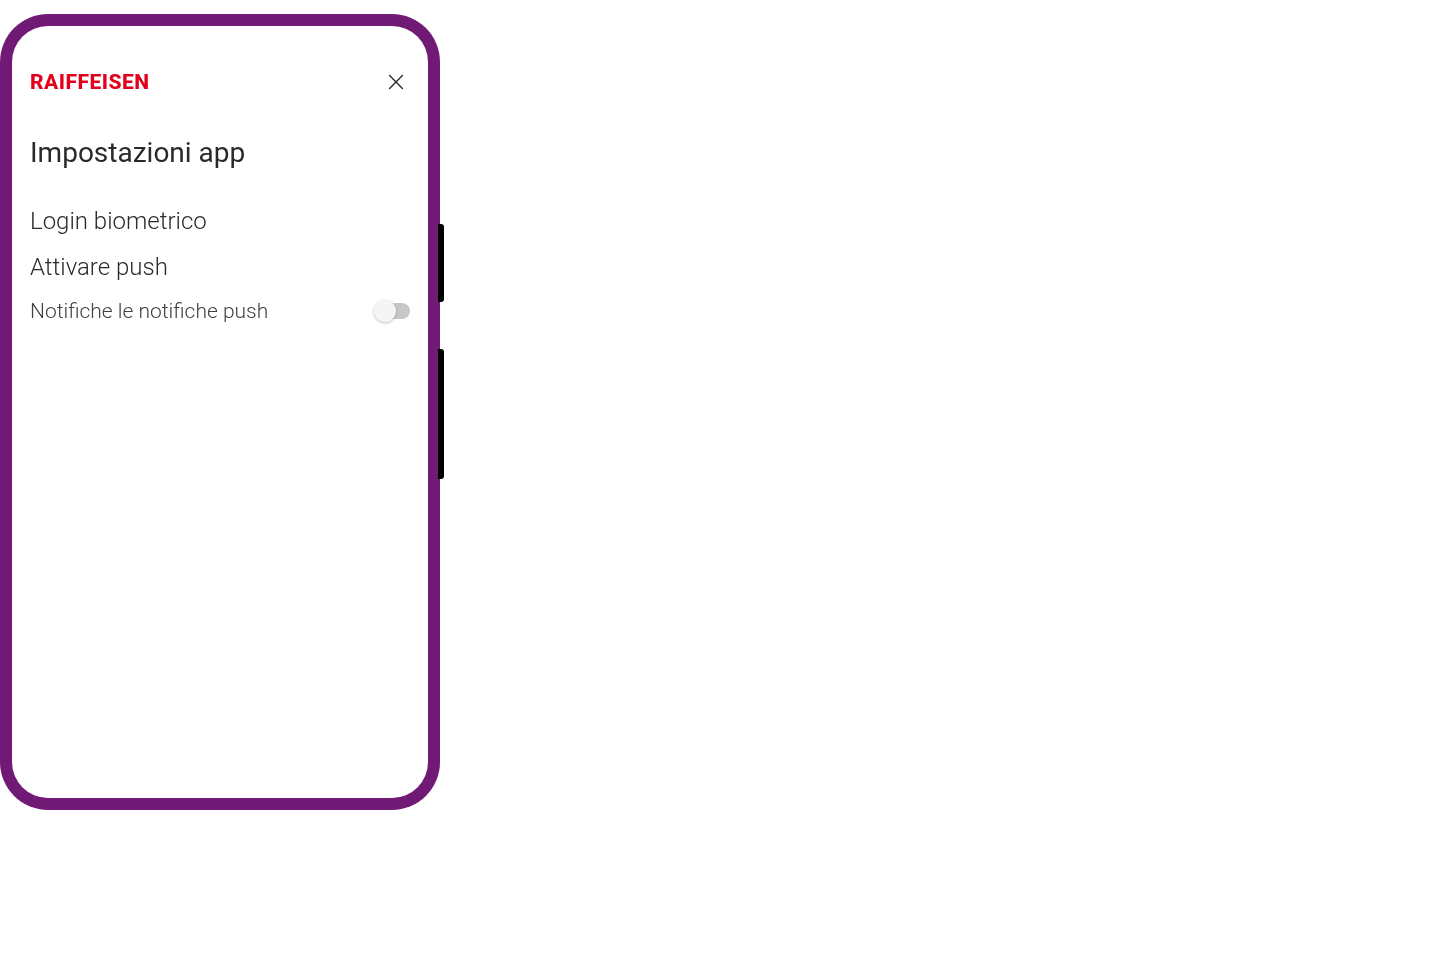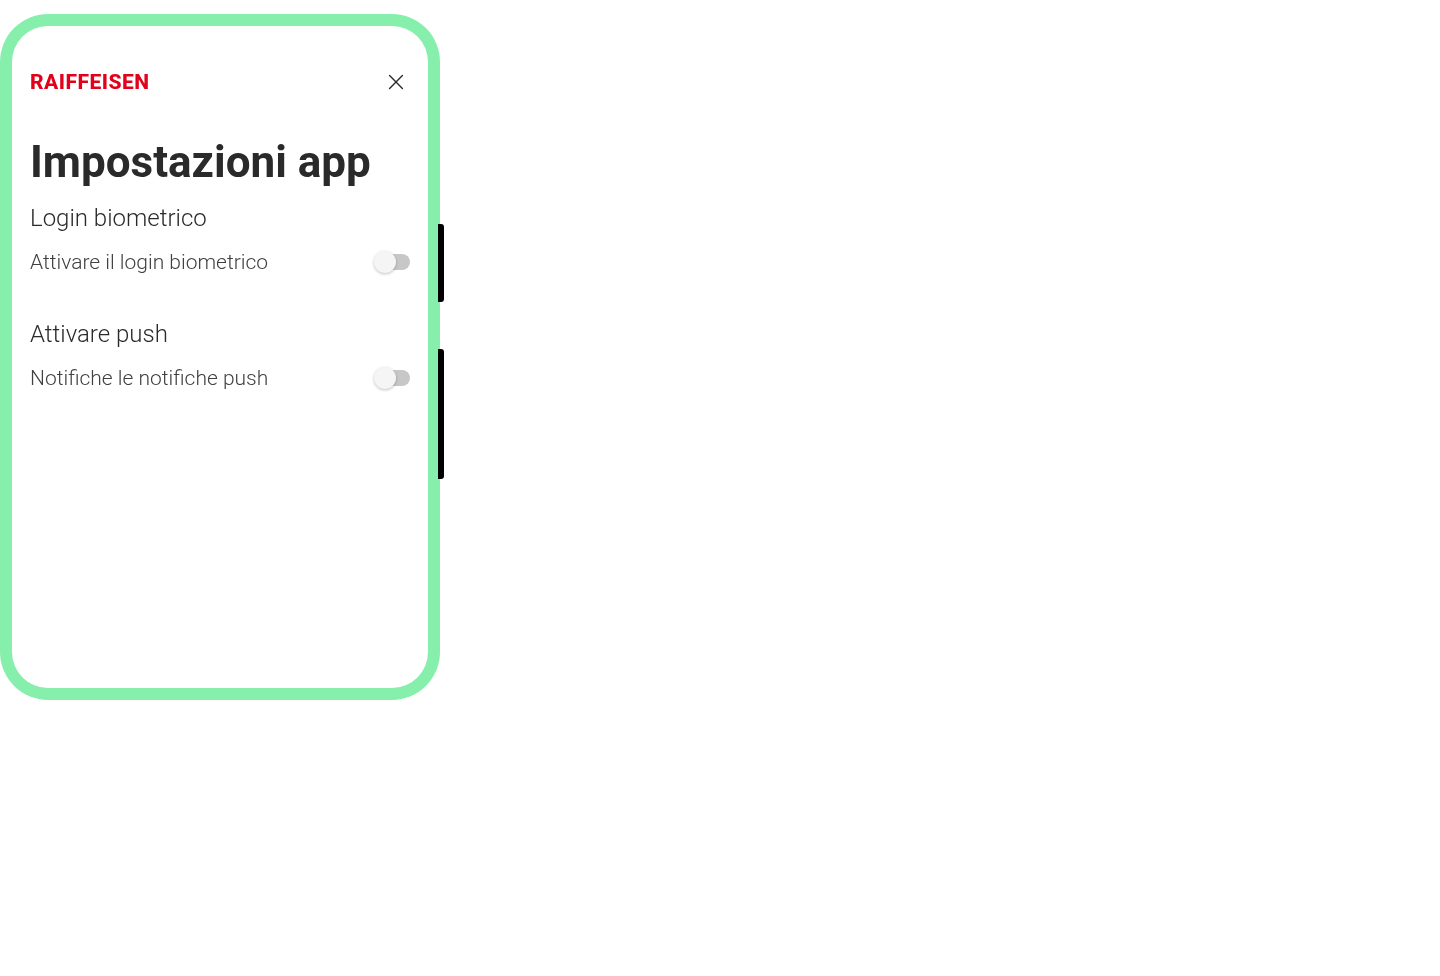--- a/index.html
+++ b/index.html
@@ -12,22 +12,22 @@
       background: #ffffff;
       width: 1440px;
       height: 976px;
       position: relative;
     }
     .phone-frame {
       position: absolute;
       left: 0;
       top: 14px;
       width: 440px;
-      height: 686px;
-      background: #86efac;
+      height: 796px;
+      background: #701a75;
       border-radius: 48px;
       padding: 12px;
     }
     .phone-screen {
       width: 100%;
       height: 100%;
       background: #ffffff;
       border-radius: 36px;
       overflow: hidden;
       position: relative;
@@ -73,25 +73,25 @@
       height: 28px;
       display: flex;
       align-items: center;
       justify-content: center;
     }
     .close-button svg {
       width: 22px;
       height: 22px;
     }
     .page-title {
-      font-size: 44px;
-      font-weight: 700;
+      font-size: 28px;
+      font-weight: 400;
       color: #2a2a2a;
       margin-top: 24px;
-      margin-bottom: 16px;
+      margin-bottom: 38px;
     }
     .section-title {
       font-size: 24px;
       font-weight: 300;
       color: #2a2a2a;
       margin-bottom: 18px;
     }
     .setting-row {
       display: flex;
       justify-content: space-between;
@@ -141,27 +141,20 @@
           <svg viewBox="0 0 24 24" fill="none" stroke="#2a2a2a" stroke-width="1.5" stroke-linecap="round">
             <line x1="5" y1="5" x2="19" y2="19"></line>
             <line x1="19" y1="5" x2="5" y2="19"></line>
           </svg>
         </div>
       </div>
 
       <h1 class="page-title">Impostazioni app</h1>
 
       <h2 class="section-title">Login biometrico</h2>
-      <div class="setting-row">
-        <div class="setting-label">Attivare il login biometrico</div>
-        <div class="toggle-switch">
-          <div class="toggle-track"></div>
-          <div class="toggle-knob"></div>
-        </div>
-      </div>
 
       <h2 class="section-title">Attivare push</h2>
       <div class="setting-row">
         <div class="setting-label">Notifiche le notifiche push</div>
         <div class="toggle-switch">
           <div class="toggle-track"></div>
           <div class="toggle-knob"></div>
         </div>
       </div>
 

